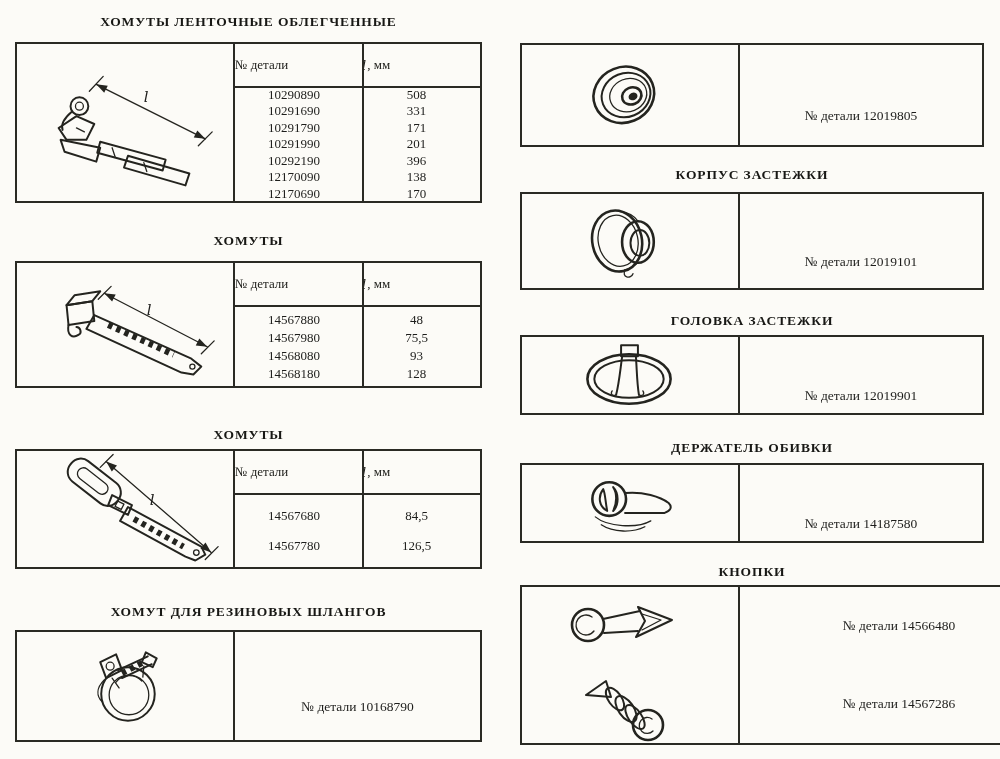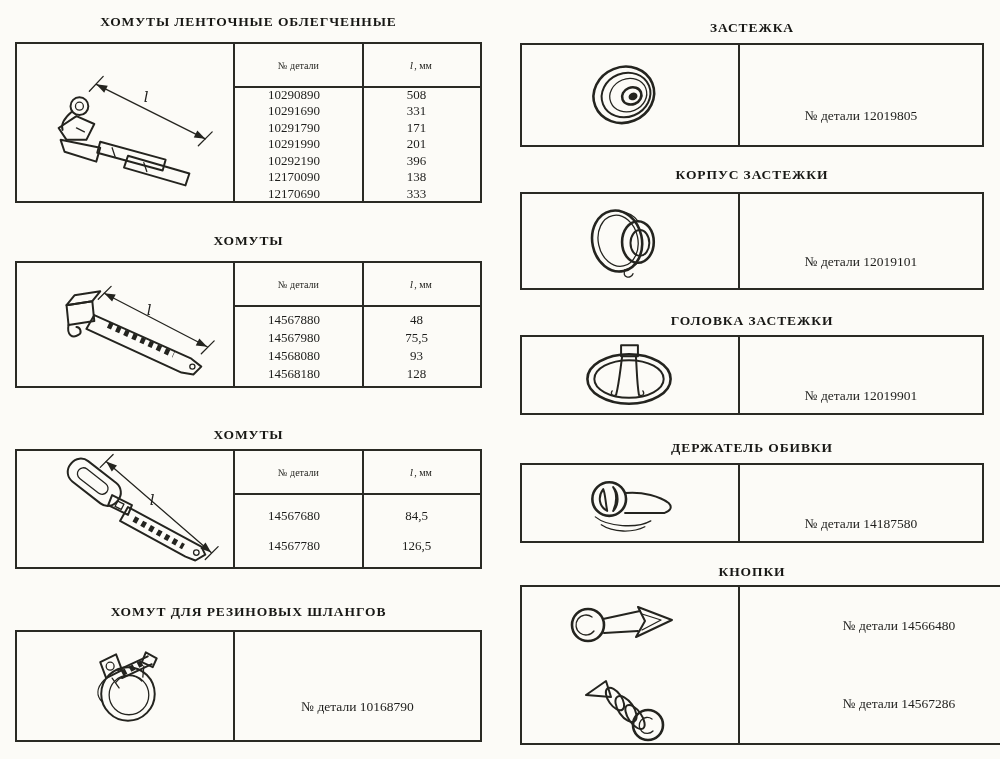--- a/index.html
+++ b/index.html
@@ -12,21 +12,21 @@
     position:absolute;margin:0;text-align:center;
     font-size:13.5px;font-weight:bold;letter-spacing:.9px;color:#181815;
     white-space:nowrap;
   }
   .box{position:absolute;border:2px solid #2a2a24;box-sizing:border-box;background:#fcfbf7;}
   .artcell{position:absolute;left:0;top:0;bottom:0;width:218px;border-right:2px solid #2a2a24;box-sizing:border-box;}
   .artcell svg{width:100%;height:100%;display:block;}
   .tblwrap{position:absolute;left:218px;top:0;right:0;bottom:0;}
   .vline{position:absolute;top:0;bottom:0;left:127px;width:2px;background:#2a2a24;}
   .thead{display:flex;height:44px;border-bottom:2px solid #2a2a24;box-sizing:border-box;}
-  .th{display:flex;align-items:center;justify-content:center;font-size:10px;color:#23231f;}
+  .th{display:flex;align-items:center;font-size:13px;color:#23231f;}
   .th.part{width:127px;}
   .th.len{flex:1;}
   .th .lital{font-style:italic;font-family:"DejaVu Serif",serif;margin-right:1px;}
   .tbody{position:absolute;top:44px;left:0;right:0;bottom:0;display:flex;}
   .colc{display:flex;flex-direction:column;justify-content:center;align-items:center;font-size:13px;color:#1d1d1b;}
   .colc.part{width:118px;}
   .colc.len{flex:1;}
   .td{line-height:var(--lh,16.5px);white-space:nowrap;}
   .labelcell{position:absolute;left:218px;top:0;right:0;bottom:0;display:flex;align-items:center;justify-content:center;margin-top:42px;}
   .plabel{font-size:13.5px;white-space:nowrap;color:#1d1d1b;}
@@ -96,21 +96,21 @@
           <div class="td">12170090</div>
           <div class="td">12170690</div>
         </div>
         <div class="colc len">
           <div class="td">508</div>
           <div class="td">331</div>
           <div class="td">171</div>
           <div class="td">201</div>
           <div class="td">396</div>
           <div class="td">138</div>
-          <div class="td">333</div>
+          <div class="td">170</div>
         </div>
       </div>
     </div>
   </div>
 
   <h2 class="title" style="left:15px;top:233px;width:467px">ХОМУТЫ</h2>
   <div class="box" style="left:15px;top:261px;width:467px;height:127px">
     <div class="artcell">
       <svg class="draw" viewBox="0 0 218 123" preserveAspectRatio="xMidYMid meet">
         <line x1="88" y1="30" x2="192" y2="84" class="thin"></line>
@@ -223,21 +223,20 @@
         <path d="M96,46 L103,56" class="thin"></path>
         <path d="M128,34 L127,45" class="thin"></path>
         <path d="M88,48 C80,56 80,64 86,70" class="thin"></path>
       </svg>
     </div>
     <div class="labelcell">
       <span class="plabel">№ детали 10168790</span>
     </div>
   </div>
 
-  <h2 class="title" style="left:520px;top:20px;width:464px">ЗАСТЕЖКА</h2>
   <div class="box" style="left:520px;top:43px;width:464px;height:104px">
     <div class="artcell">
       <svg class="draw" viewBox="0 0 218 100" preserveAspectRatio="xMidYMid meet">
         <g transform="rotate(-22 105 50)">
           <ellipse cx="103" cy="49" rx="31" ry="28" class="thick"></ellipse>
           <ellipse cx="105" cy="50" rx="25" ry="22"></ellipse>
           <ellipse cx="107" cy="51" rx="19" ry="16.5" class="thin"></ellipse>
           <ellipse cx="110" cy="53" rx="10" ry="8.5" class="thick"></ellipse>
           <ellipse cx="111" cy="54" rx="4.6" ry="3.8" class="fillk"></ellipse>
         </g>

